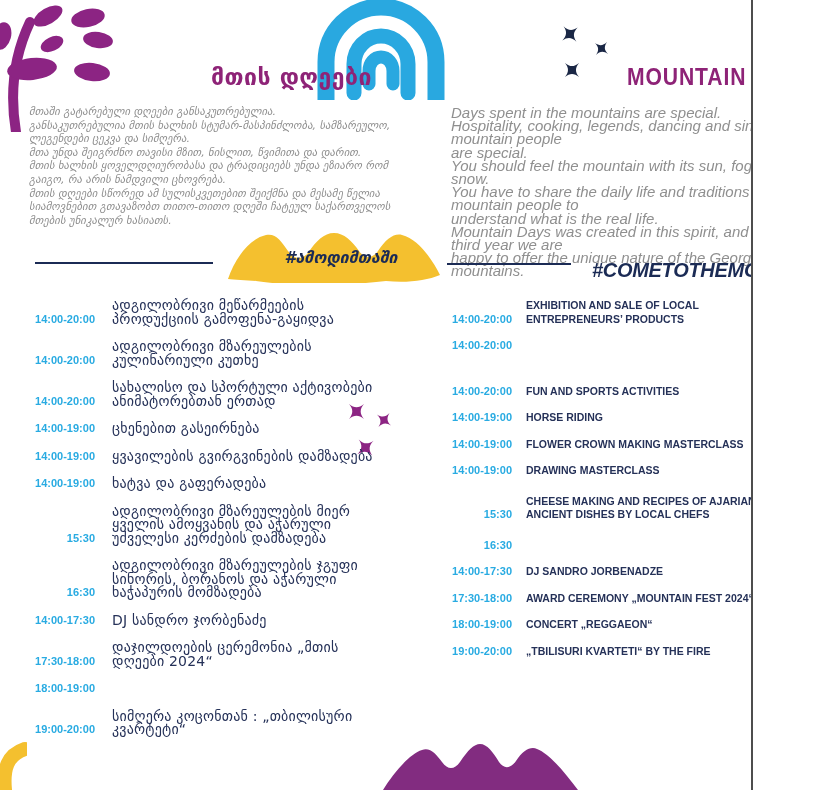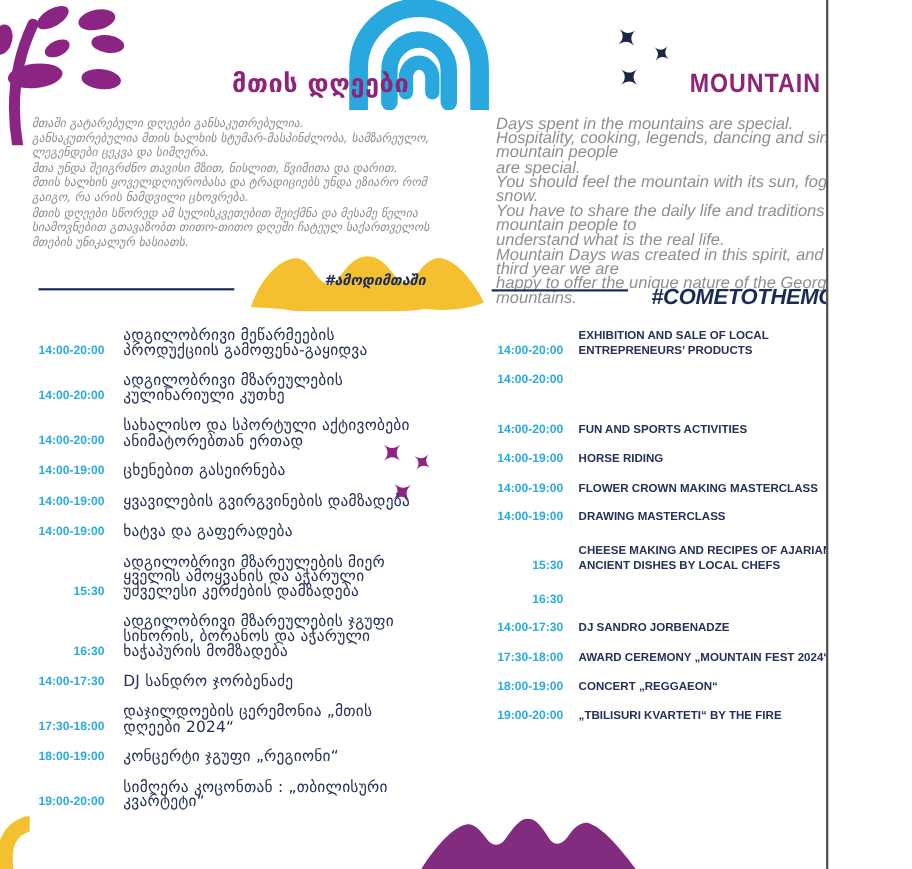--- a/index.html
+++ b/index.html
@@ -30,21 +30,21 @@
   .intro-en{ left:451px; top:106px; width:365px; font-size:15px;
              font-family:"Liberation Sans", sans-serif; line-height:13.2px;}
 
   
   .rule{ background:#1b2b55; height:2px; }
   .rule-left{ left:35px; top:262px; width:178px; }
   .rule-right{ left:447px; top:263px; width:124px; }
   .hashtag{
     color:#1b2b55; font-weight:bold; font-style:italic; white-space:nowrap;
   }
-  .hashtag-ka{ left:243px; top:248px; width:196px; text-align:center; font-size:13px; }
+  .hashtag-ka{ left:243px; top:248px; width:196px; text-align:center; font-size:16px; }
   .hashtag-en{ left:592px; top:259px; font-size:20px; letter-spacing:-.3px;
                font-family:"Liberation Sans", sans-serif; }
 
   
   .col{ position:absolute; top:299px; }
   .col-ka{ left:26px; width:404px; }
   .col-en{ left:438px; width:382px; }
   .row{ display:flex; align-items:flex-end; margin-bottom:14px; }
   .time{
     flex:0 0 auto; text-align:right; color:#29abe2; font-weight:bold;
@@ -197,21 +197,20 @@
     <div class="row">
         <span class="time">14:00-17:30</span>
         <span class="label">DJ სანდრო ჯორბენაძე</span>
       </div>
     <div class="row">
         <span class="time">17:30-18:00</span>
         <span class="label">დაჯილდოების ცერემონია „მთის დღეები 2024“</span>
       </div>
     <div class="row">
         <span class="time">18:00-19:00</span>
-        <span class="label">კონცერტი ჯგუფი „რეგიონი“</span>
       </div>
     <div class="row">
         <span class="time">19:00-20:00</span>
         <span class="label">სიმღერა კოცონთან : „თბილისური კვარტეტი“</span>
       </div>
   </div>
 
   <div class="col col-en">
     <div class="row">
         <span class="time">14:00-20:00</span>

